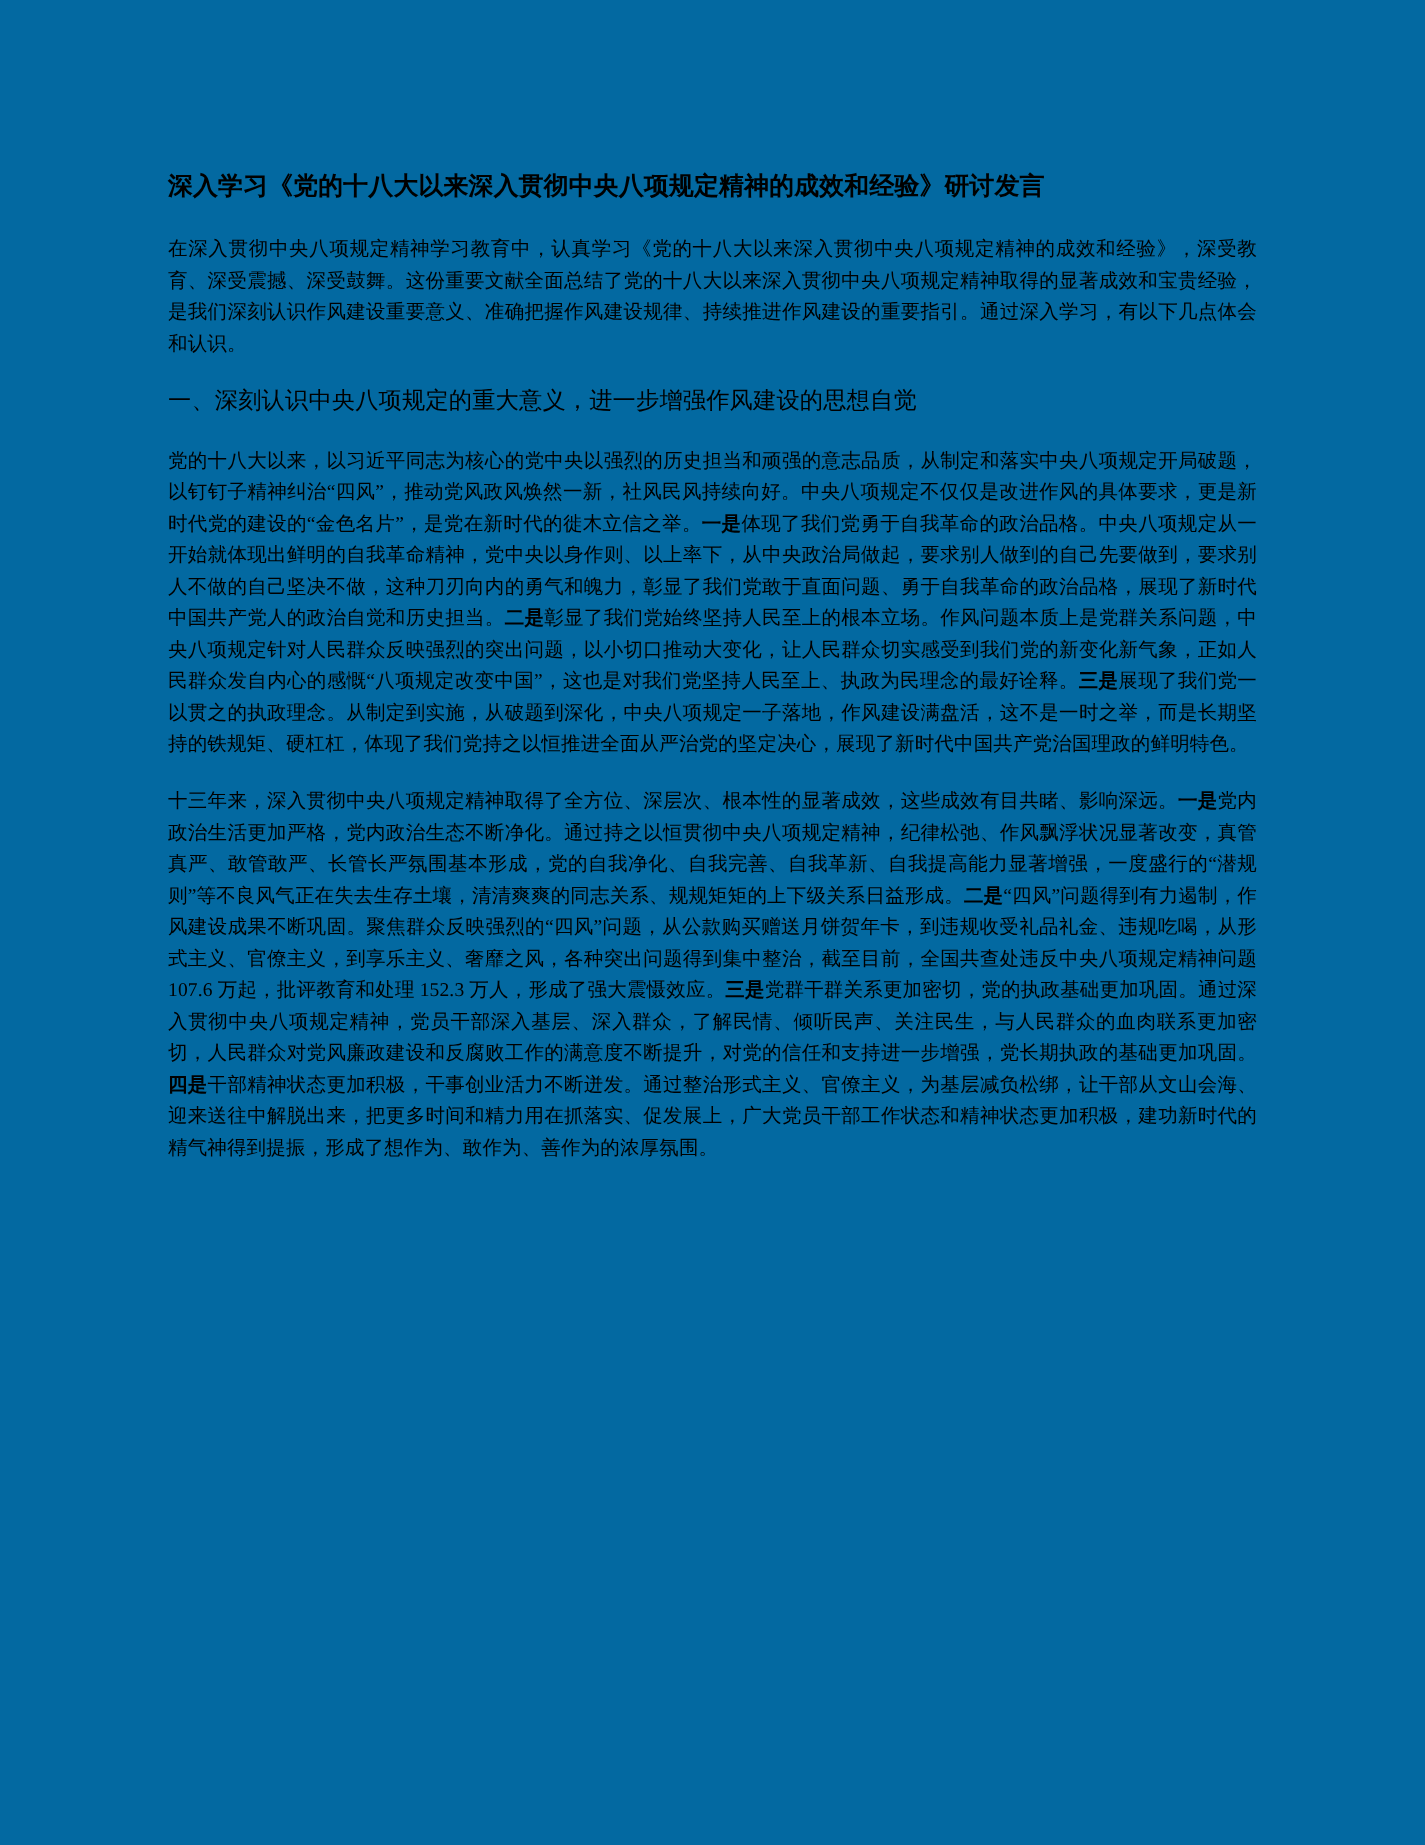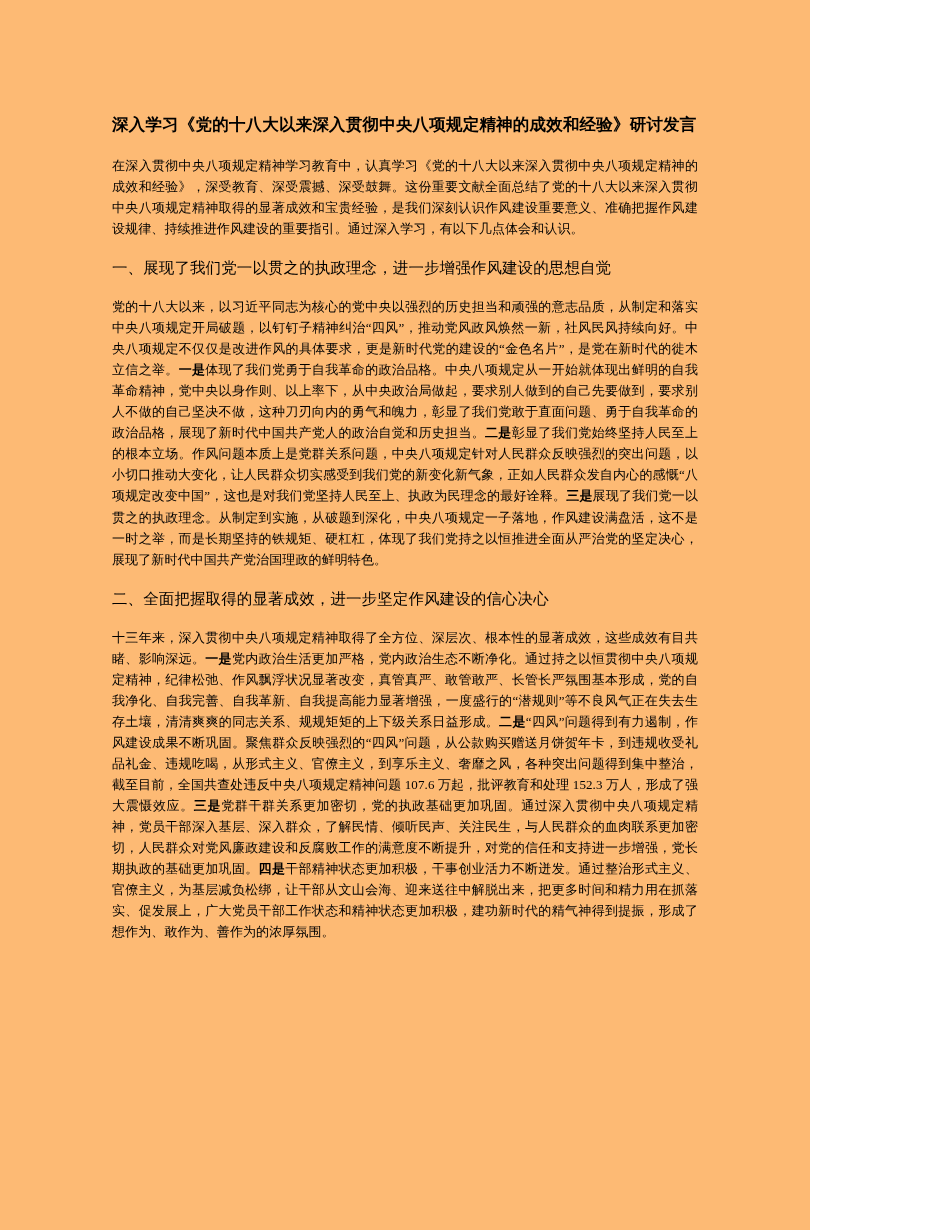--- a/index.html
+++ b/index.html
@@ -7,25 +7,25 @@
     padding: 0;
     background: #ffffff;
   }
   body {
     width: 950px;
     min-height: 1230px;
     font-family: "Liberation Serif", "DejaVu Serif", serif;
     color: #000000;
   }
   .page {
-    width: 810px;
+    width: 950px;
     min-height: 1230px;
     box-sizing: border-box;
     padding: 112px 112px 40px 112px;
-    background: #fdba74;
+    background: #0369a1;
   }
   .doc-title {
     font-family: "Liberation Sans", "DejaVu Sans", sans-serif;
     font-size: 16.5px;
     font-weight: bold;
     line-height: 1.5;
     margin: 0 0 18px 0;
     letter-spacing: 0.2px;
   }
   .para {
@@ -47,18 +47,17 @@
     font-weight: bold;
   }
 </style>
 </head>
 <body>
 
 <div class="page">
   <h1 class="doc-title">深入学习《党的十八大以来深入贯彻中央八项规定精神的成效和经验》研讨发言</h1>
   <div id="doc-body">
       <p class="para"><span>在深入贯彻中央八项规定精神学习教育中，认真学习《党的十八大以来深入贯彻中央八项规定精神的成效和经验》，深受教育、深受震撼、深受鼓舞。这份重要文献全面总结了党的十八大以来深入贯彻中央八项规定精神取得的显著成效和宝贵经验，是我们深刻认识作风建设重要意义、准确把握作风建设规律、持续推进作风建设的重要指引。通过深入学习，有以下几点体会和认识。</span></p>
-      <p class="heading"><span>一、展现了我们党一以贯之的执政理念，进一步增强作风建设的思想自觉</span></p>
+      <p class="heading"><span>一、深刻认识中央八项规定的重大意义，进一步增强作风建设的思想自觉</span></p>
       <p class="para"><span>党的十八大以来，以习近平同志为核心的党中央以强烈的历史担当和顽强的意志品质，从制定和落实中央八项规定开局破题，以钉钉子精神纠治“四风”，推动党风政风焕然一新，社风民风持续向好。中央八项规定不仅仅是改进作风的具体要求，更是新时代党的建设的“金色名片”，是党在新时代的徙木立信之举。</span><b>一是</b><span>体现了我们党勇于自我革命的政治品格。中央八项规定从一开始就体现出鲜明的自我革命精神，党中央以身作则、以上率下，从中央政治局做起，要求别人做到的自己先要做到，要求别人不做的自己坚决不做，这种刀刃向内的勇气和魄力，彰显了我们党敢于直面问题、勇于自我革命的政治品格，展现了新时代中国共产党人的政治自觉和历史担当。</span><b>二是</b><span>彰显了我们党始终坚持人民至上的根本立场。作风问题本质上是党群关系问题，中央八项规定针对人民群众反映强烈的突出问题，以小切口推动大变化，让人民群众切实感受到我们党的新变化新气象，正如人民群众发自内心的感慨“八项规定改变中国”，这也是对我们党坚持人民至上、执政为民理念的最好诠释。</span><b>三是</b><span>展现了我们党一以贯之的执政理念。从制定到实施，从破题到深化，中央八项规定一子落地，作风建设满盘活，这不是一时之举，而是长期坚持的铁规矩、硬杠杠，体现了我们党持之以恒推进全面从严治党的坚定决心，展现了新时代中国共产党治国理政的鲜明特色。</span></p>
-      <p class="heading"><span>二、全面把握取得的显著成效，进一步坚定作风建设的信心决心</span></p>
       <p class="para"><span>十三年来，深入贯彻中央八项规定精神取得了全方位、深层次、根本性的显著成效，这些成效有目共睹、影响深远。</span><b>一是</b><span>党内政治生活更加严格，党内政治生态不断净化。通过持之以恒贯彻中央八项规定精神，纪律松弛、作风飘浮状况显著改变，真管真严、敢管敢严、长管长严氛围基本形成，党的自我净化、自我完善、自我革新、自我提高能力显著增强，一度盛行的“潜规则”等不良风气正在失去生存土壤，清清爽爽的同志关系、规规矩矩的上下级关系日益形成。</span><b>二是</b><span>“四风”问题得到有力遏制，作风建设成果不断巩固。聚焦群众反映强烈的“四风”问题，从公款购买赠送月饼贺年卡，到违规收受礼品礼金、违规吃喝，从形式主义、官僚主义，到享乐主义、奢靡之风，各种突出问题得到集中整治，截至目前，全国共查处违反中央八项规定精神问题 107.6 万起，批评教育和处理 152.3 万人，形成了强大震慑效应。</span><b>三是</b><span>党群干群关系更加密切，党的执政基础更加巩固。通过深入贯彻中央八项规定精神，党员干部深入基层、深入群众，了解民情、倾听民声、关注民生，与人民群众的血肉联系更加密切，人民群众对党风廉政建设和反腐败工作的满意度不断提升，对党的信任和支持进一步增强，党长期执政的基础更加巩固。</span><b>四是</b><span>干部精神状态更加积极，干事创业活力不断迸发。通过整治形式主义、官僚主义，为基层减负松绑，让干部从文山会海、迎来送往中解脱出来，把更多时间和精力用在抓落实、促发展上，广大党员干部工作状态和精神状态更加积极，建功新时代的精气神得到提振，形成了想作为、敢作为、善作为的浓厚氛围。</span></p>
     </div>
 </div>
 
 </body></html>

